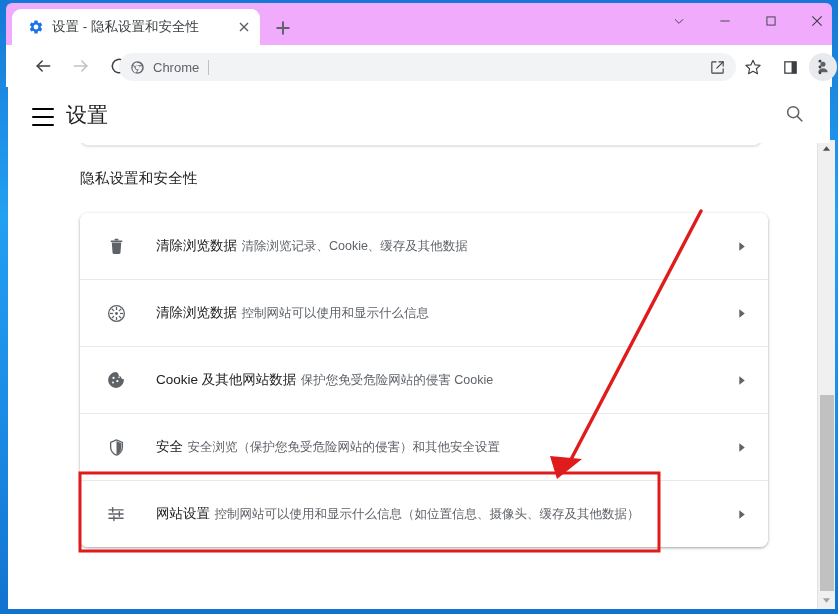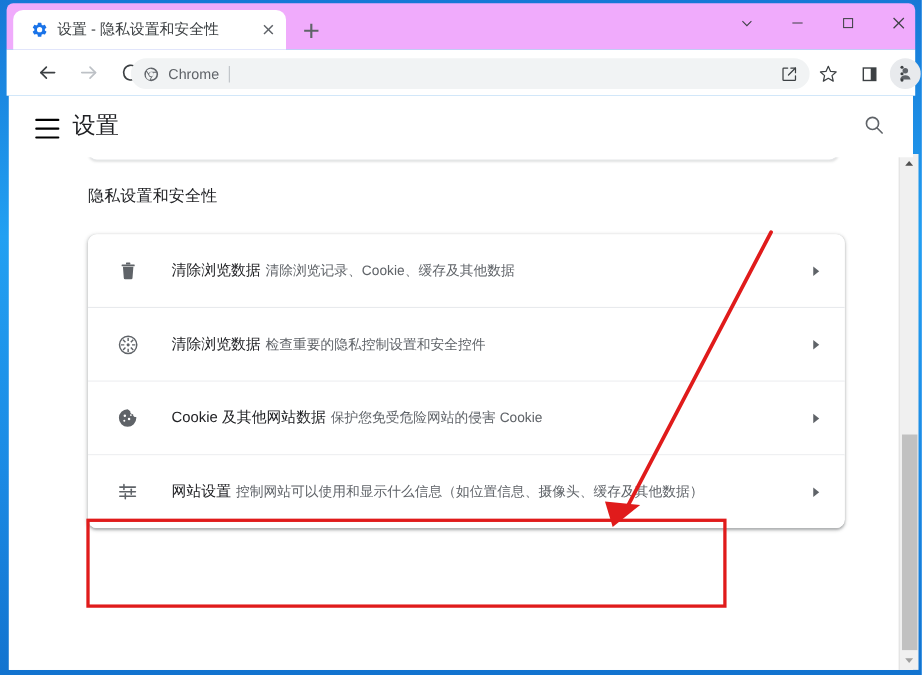--- a/index.html
+++ b/index.html
@@ -484,21 +484,21 @@
               <line x1="4.5" y1="12" x2="8" y2="12"></line>
                 <line x1="16" y1="12" x2="19.5" y2="12"></line>
               <line x1="6.7" y1="6.7" x2="9.2" y2="9.2"></line>
                 <line x1="14.8" y1="14.8" x2="17.3" y2="17.3"></line>
               <line x1="17.3" y1="6.7" x2="14.8" y2="9.2"></line>
                 <line x1="9.2" y1="14.8" x2="6.7" y2="17.3"></line>
             </svg>
           </span>
           <span class="row-text">
             <span class="row-title">清除浏览数据</span>
-            <span class="row-sub">检查重要的隐私控制设置和安全控件</span>
+            <span class="row-sub">控制网站可以使用和显示什么信息</span>
           </span>
           <span class="row-arrow">
             <svg width="13" height="13" viewBox="0 0 24 24" fill="#5f6368">
                 <polygon points="8,4 18,12 8,20"></polygon>
               </svg>
           </span>
         </div>
 
         <div class="row">
           <span class="row-icon">
@@ -514,20 +514,37 @@
             <span class="row-title">Cookie 及其他网站数据</span>
             <span class="row-sub">保护您免受危险网站的侵害 Cookie</span>
           </span>
           <span class="row-arrow">
             <svg width="13" height="13" viewBox="0 0 24 24" fill="#5f6368">
                 <polygon points="8,4 18,12 8,20"></polygon>
               </svg>
           </span>
         </div>
 
+        <div class="row">
+          <span class="row-icon">
+            <svg width="19" height="19" viewBox="0 0 24 24">
+              <path d="M12 2.4 4.6 5.6v6c0 4.6 3.15 8.9 7.4 10 4.25-1.1 7.4-5.4 7.4-10v-6L12 2.4z" fill="none" stroke="#5f6368" stroke-width="1.7"></path>
+              <path d="M12 3.9v17.1c3.5-1 6-4.7 6-9.4V6.6L12 3.9z" fill="#5f6368"></path>
+            </svg>
+          </span>
+          <span class="row-text">
+            <span class="row-title">安全</span>
+            <span class="row-sub">安全浏览（保护您免受危险网站的侵害）和其他安全设置</span>
+          </span>
+          <span class="row-arrow">
+            <svg width="13" height="13" viewBox="0 0 24 24" fill="#5f6368">
+                <polygon points="8,4 18,12 8,20"></polygon>
+              </svg>
+          </span>
+        </div>
 
         <div class="row">
           <span class="row-icon">
             <svg width="20" height="20" viewBox="0 0 24 24" fill="none" stroke="#5f6368" stroke-width="1.7" stroke-linecap="round">
               <line x1="3.5" y1="7" x2="20.5" y2="7"></line>
               <line x1="3.5" y1="12" x2="20.5" y2="12"></line>
               <line x1="3.5" y1="17" x2="20.5" y2="17"></line>
               <line x1="8" y1="4.3" x2="8" y2="9.7"></line>
               <line x1="16" y1="9.3" x2="16" y2="14.7"></line>
               <line x1="9.5" y1="14.3" x2="9.5" y2="19.7"></line>

